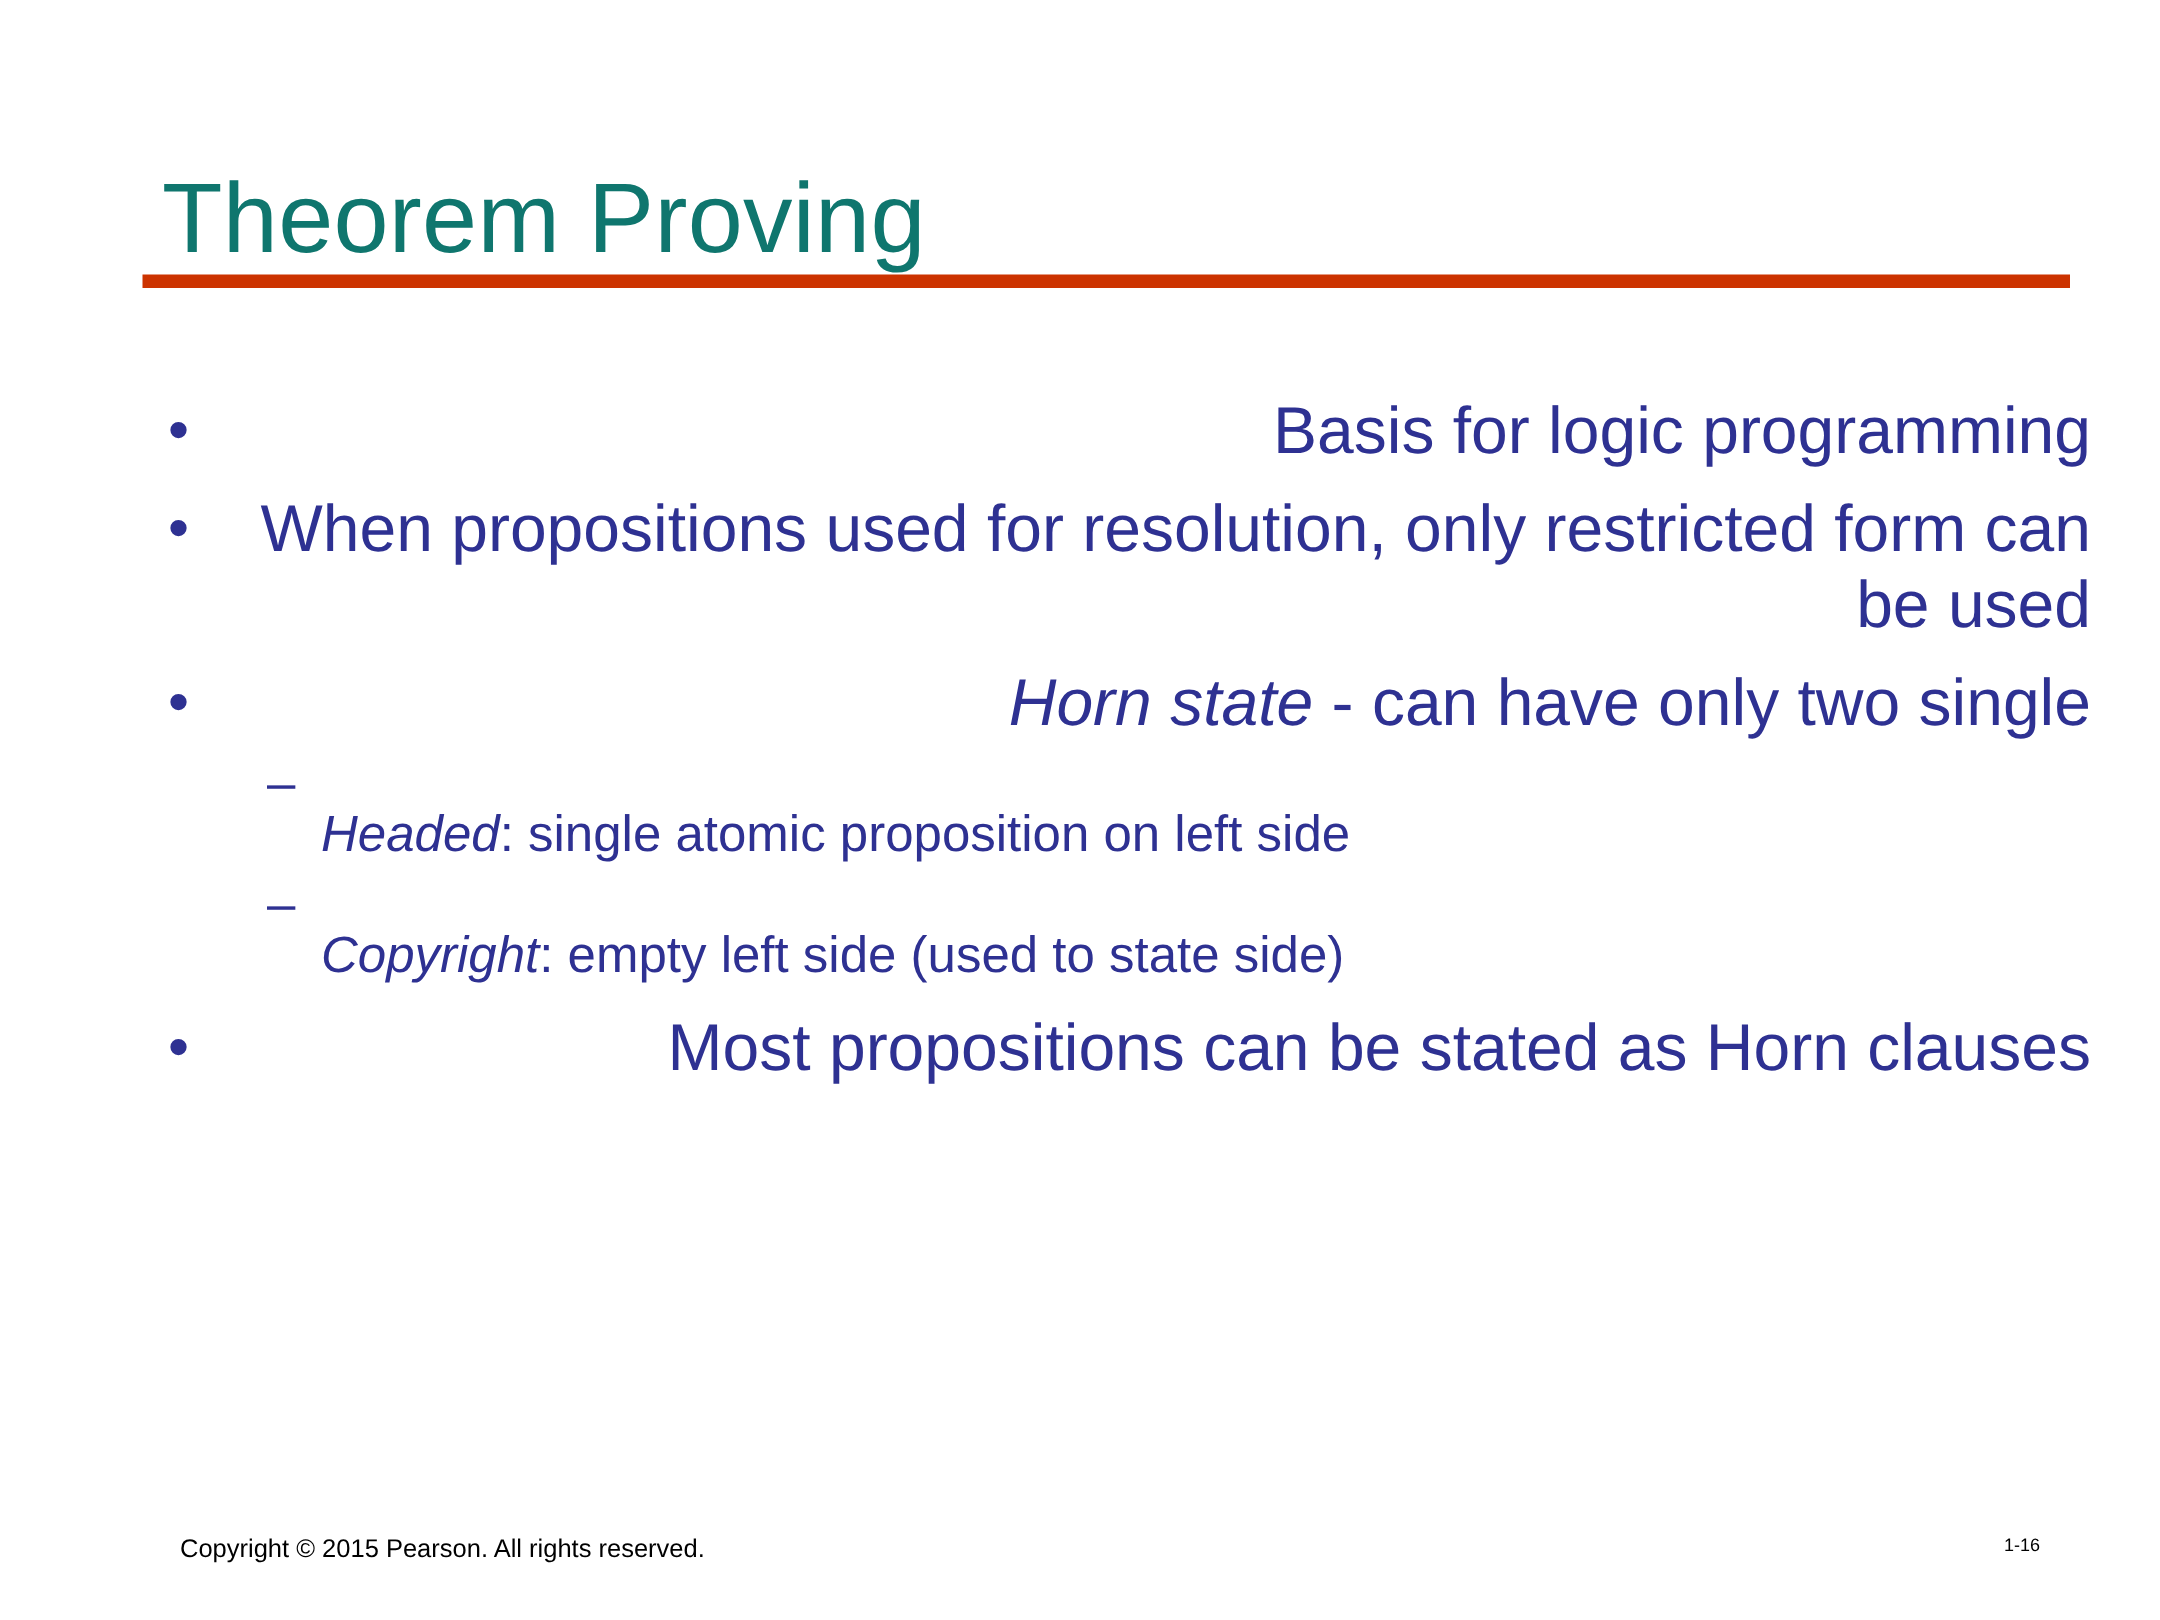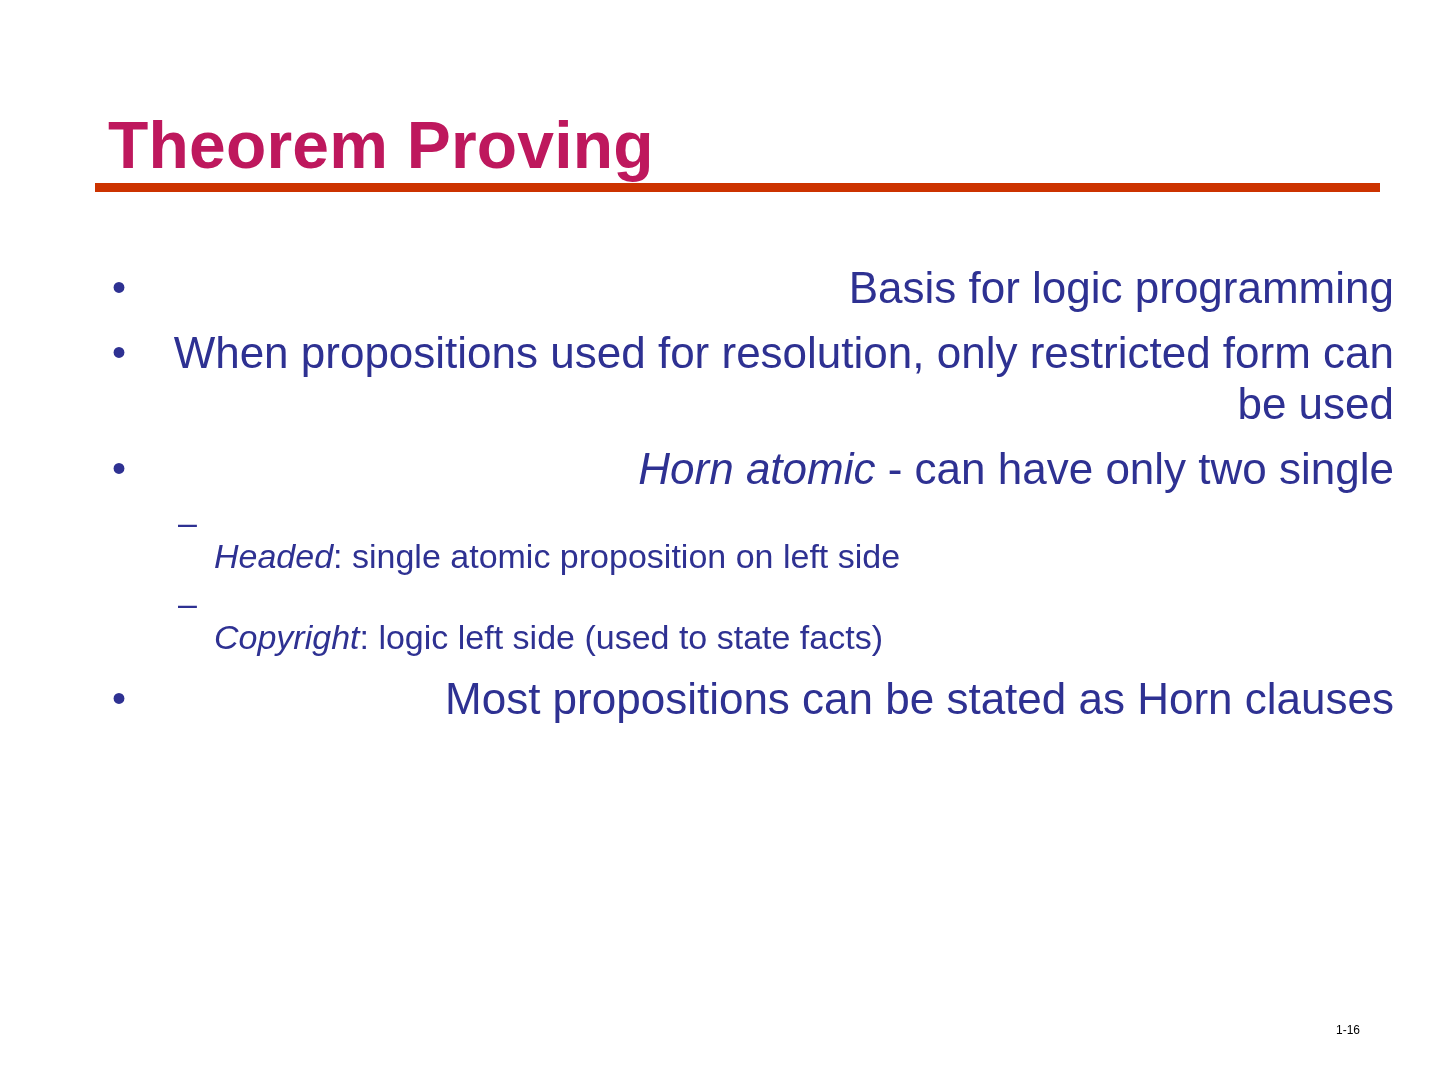--- a/index.html
+++ b/index.html
@@ -20,22 +20,22 @@
     background: #ffffff;
   }
 
   
   .slide-title {
     position: absolute;
     left: 108px;
     top: 66px;
     font-size: 66px;
     line-height: 1.08;
-    color: #be185d;
-    font-weight: 700;
+    color: #0f766e;
+    font-weight: 400;
     letter-spacing: 0.2px;
     white-space: nowrap;
   }
 
   
   .title-rule {
     position: absolute;
     left: 95px;
     top: 183px;
     width: 1285px;
@@ -137,36 +137,37 @@
       <span class="btext"><span>Basis for logic programming</span></span>
     </div>
 
     <div class="bullet-row lvl1 gap-after-2">
       <span class="marker">•</span>
       <span class="btext"><span>When propositions used for resolution, only restricted form can be used</span></span>
     </div>
 
     <div class="bullet-row lvl1 gap-after-3">
       <span class="marker">•</span>
-      <span class="btext"><span class="em">Horn atomic</span><span> - can have only two single</span></span>
+      <span class="btext"><span class="em">Horn state</span><span> - can have only two single</span></span>
     </div>
 
     <div class="bullet-row lvl2">
       <span class="marker">–</span>
       <span class="btext"><span class="em">Headed</span><span>: single atomic proposition on left side</span></span>
     </div>
 
     <div class="bullet-row lvl2 gap-after-5">
       <span class="marker">–</span>
-      <span class="btext"><span class="em">Copyright</span><span>: logic left side (used to state facts)</span></span>
+      <span class="btext"><span class="em">Copyright</span><span>: empty left side (used to state side)</span></span>
     </div>
 
     <div class="bullet-row lvl1">
       <span class="marker">•</span>
       <span class="btext"><span>Most propositions can be stated as Horn clauses</span></span>
     </div>
 
   </div>
 
+  <div class="footer-copyright">Copyright © 2015 Pearson. All rights reserved.</div>
 
   <div class="footer-pageno">1-16</div>
 
 </div>
 
 </body></html>

